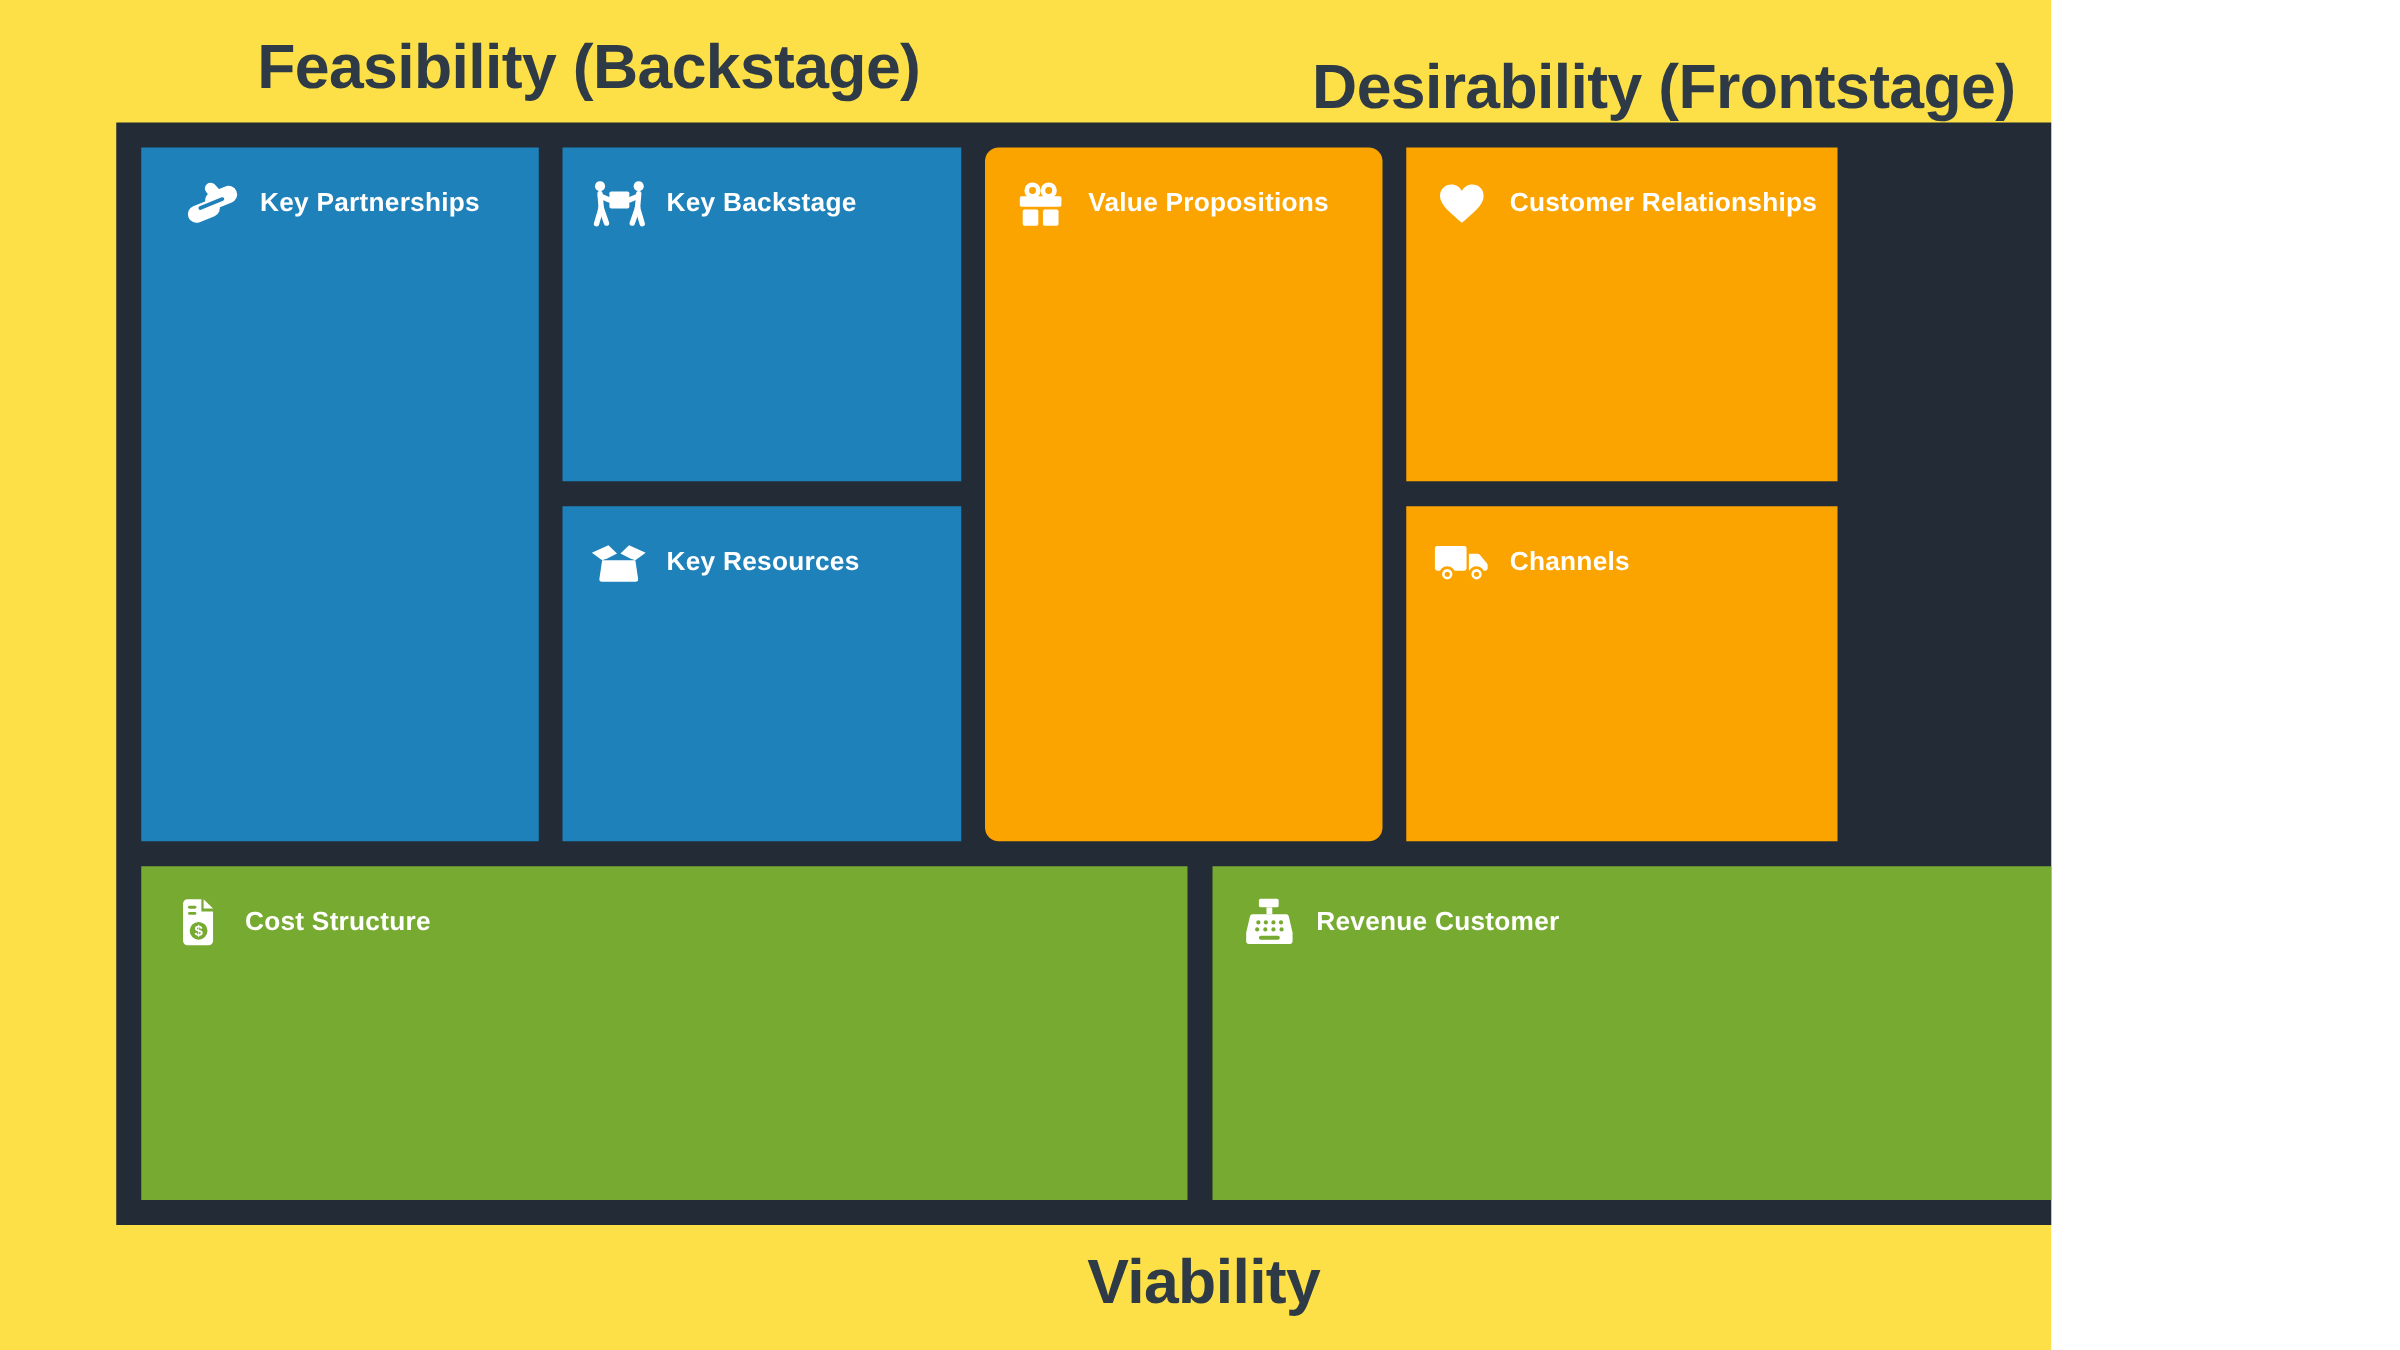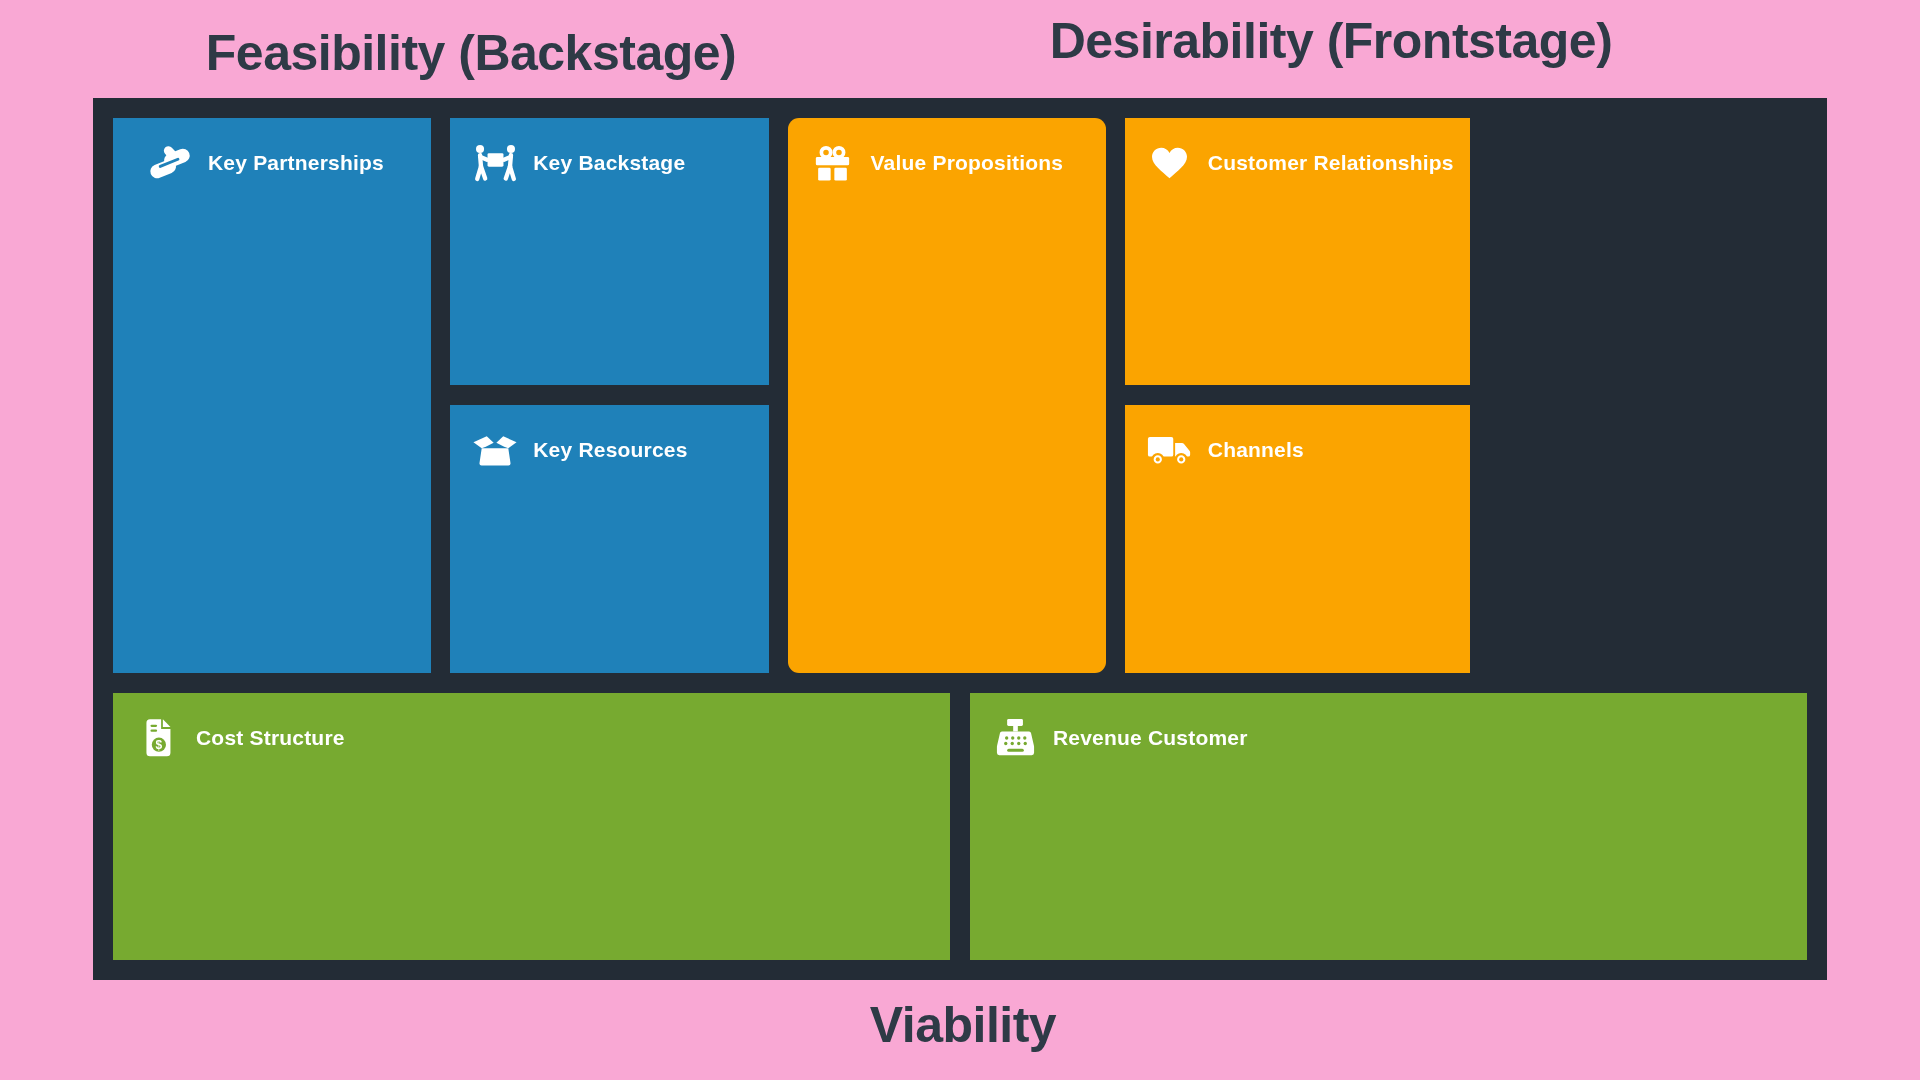--- a/index.html
+++ b/index.html
@@ -1,35 +1,35 @@
 <!DOCTYPE html>
 <html><head>
 <meta charset="utf-8">
 <style>
   html, body { margin: 0; padding: 0; }
   body { background: #ffffff; }
   .stage {
     position: relative;
-    width: 1920px;
+    width: 1641px;
     height: 1080px;
-    background: #f9a8d4;
+    background: #fde047;
     font-family: "Liberation Sans", sans-serif;
     overflow: hidden;
   }
   .hdr {
     position: absolute;
     transform: translateX(-50%);
     font-size: 50px;
     font-weight: 700;
     color: #2E3A46;
     white-space: nowrap;
     letter-spacing: -0.5px;
   }
   #title-feasibility { left: 471px; top: 24px; }
-  #title-desirability { left: 1331px; top: 12px; }
+  #title-desirability { left: 1331px; top: 40px; }
   #title-viability { left: 963px; top: 996px; }
 
   .canvas {
     position: absolute;
     left: 93px;
     top: 98px;
     width: 1734px;
     height: 882px;
     background: #232C36;
     padding: 20px;

